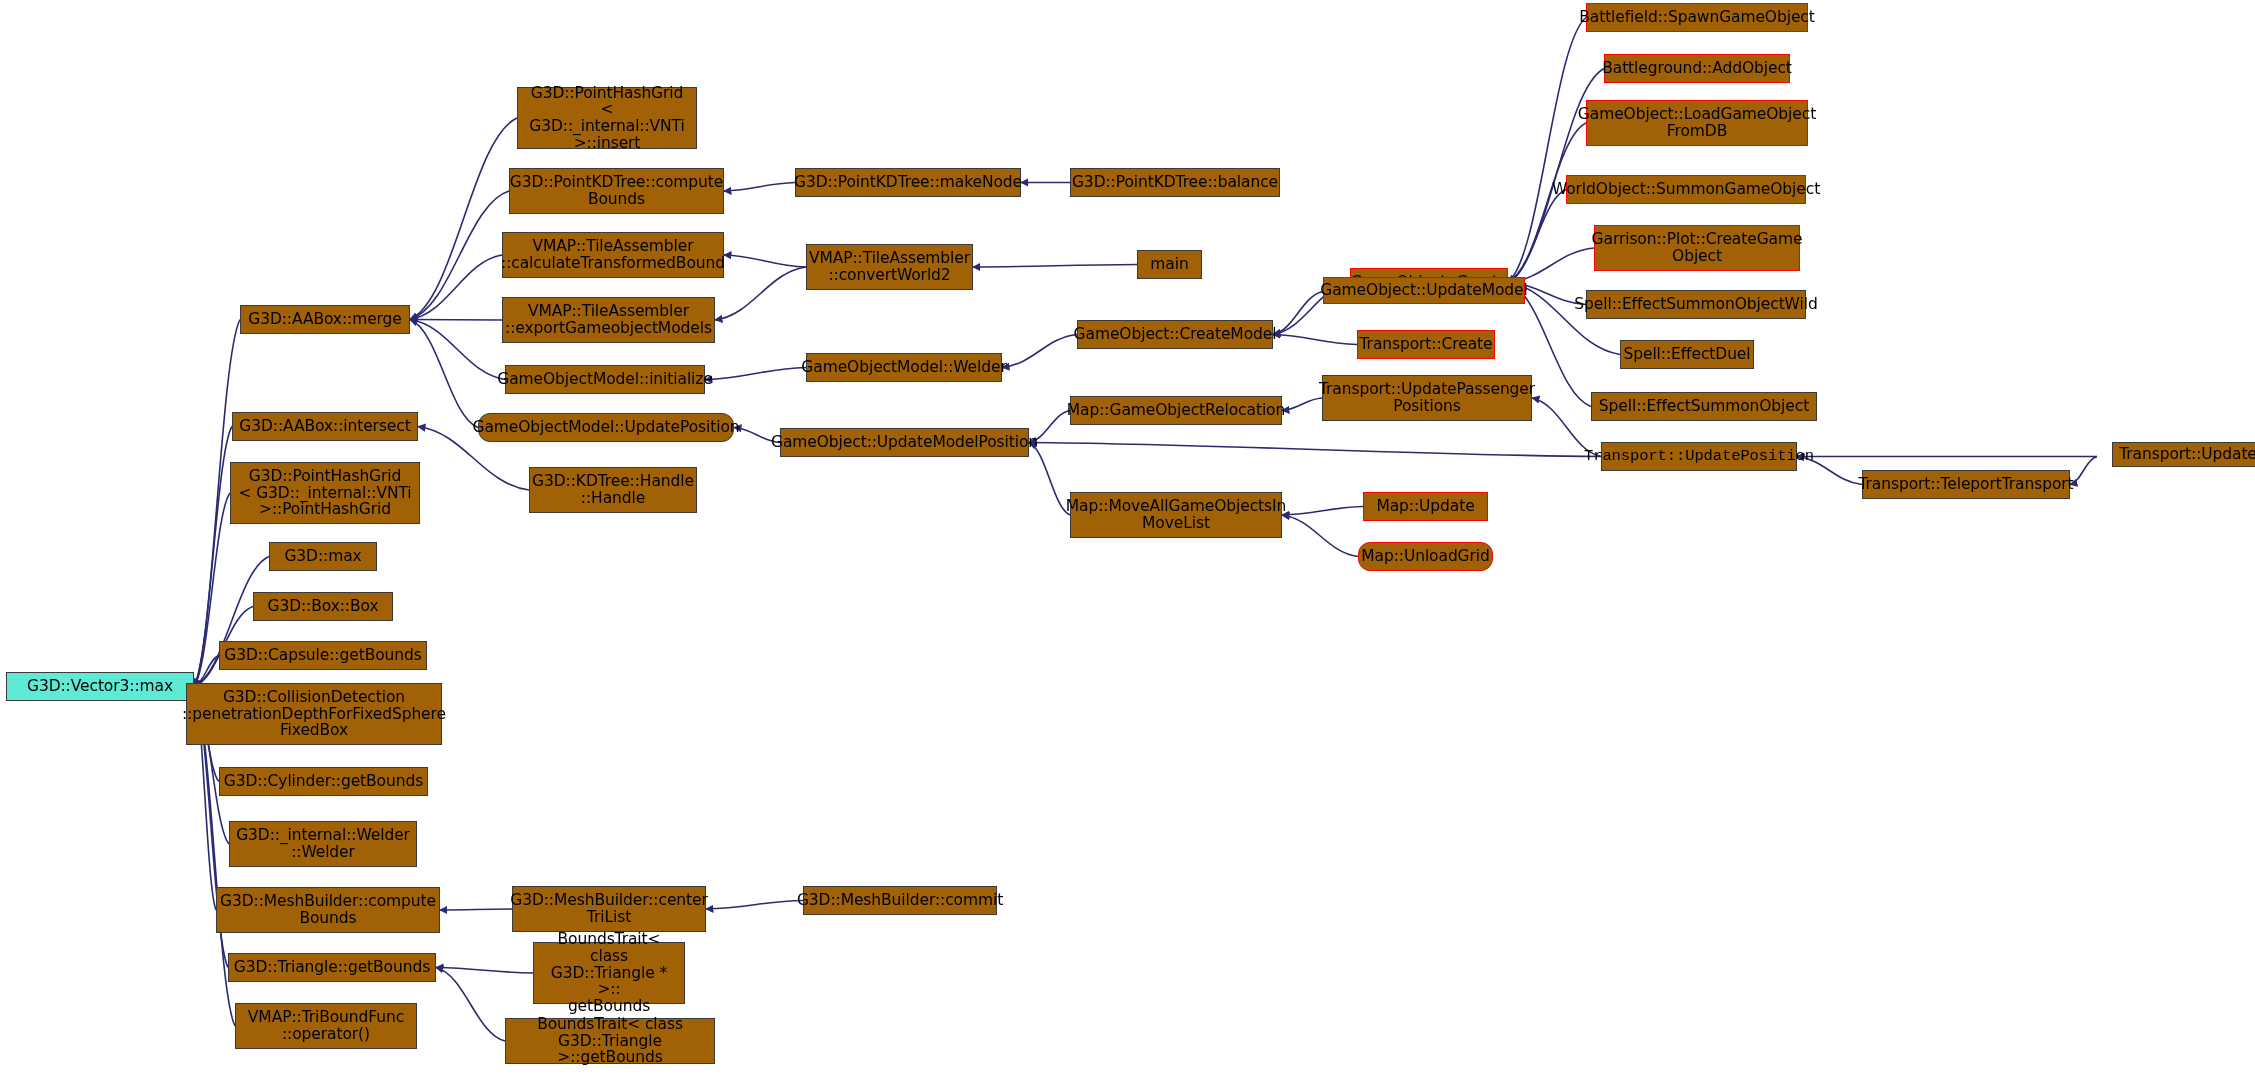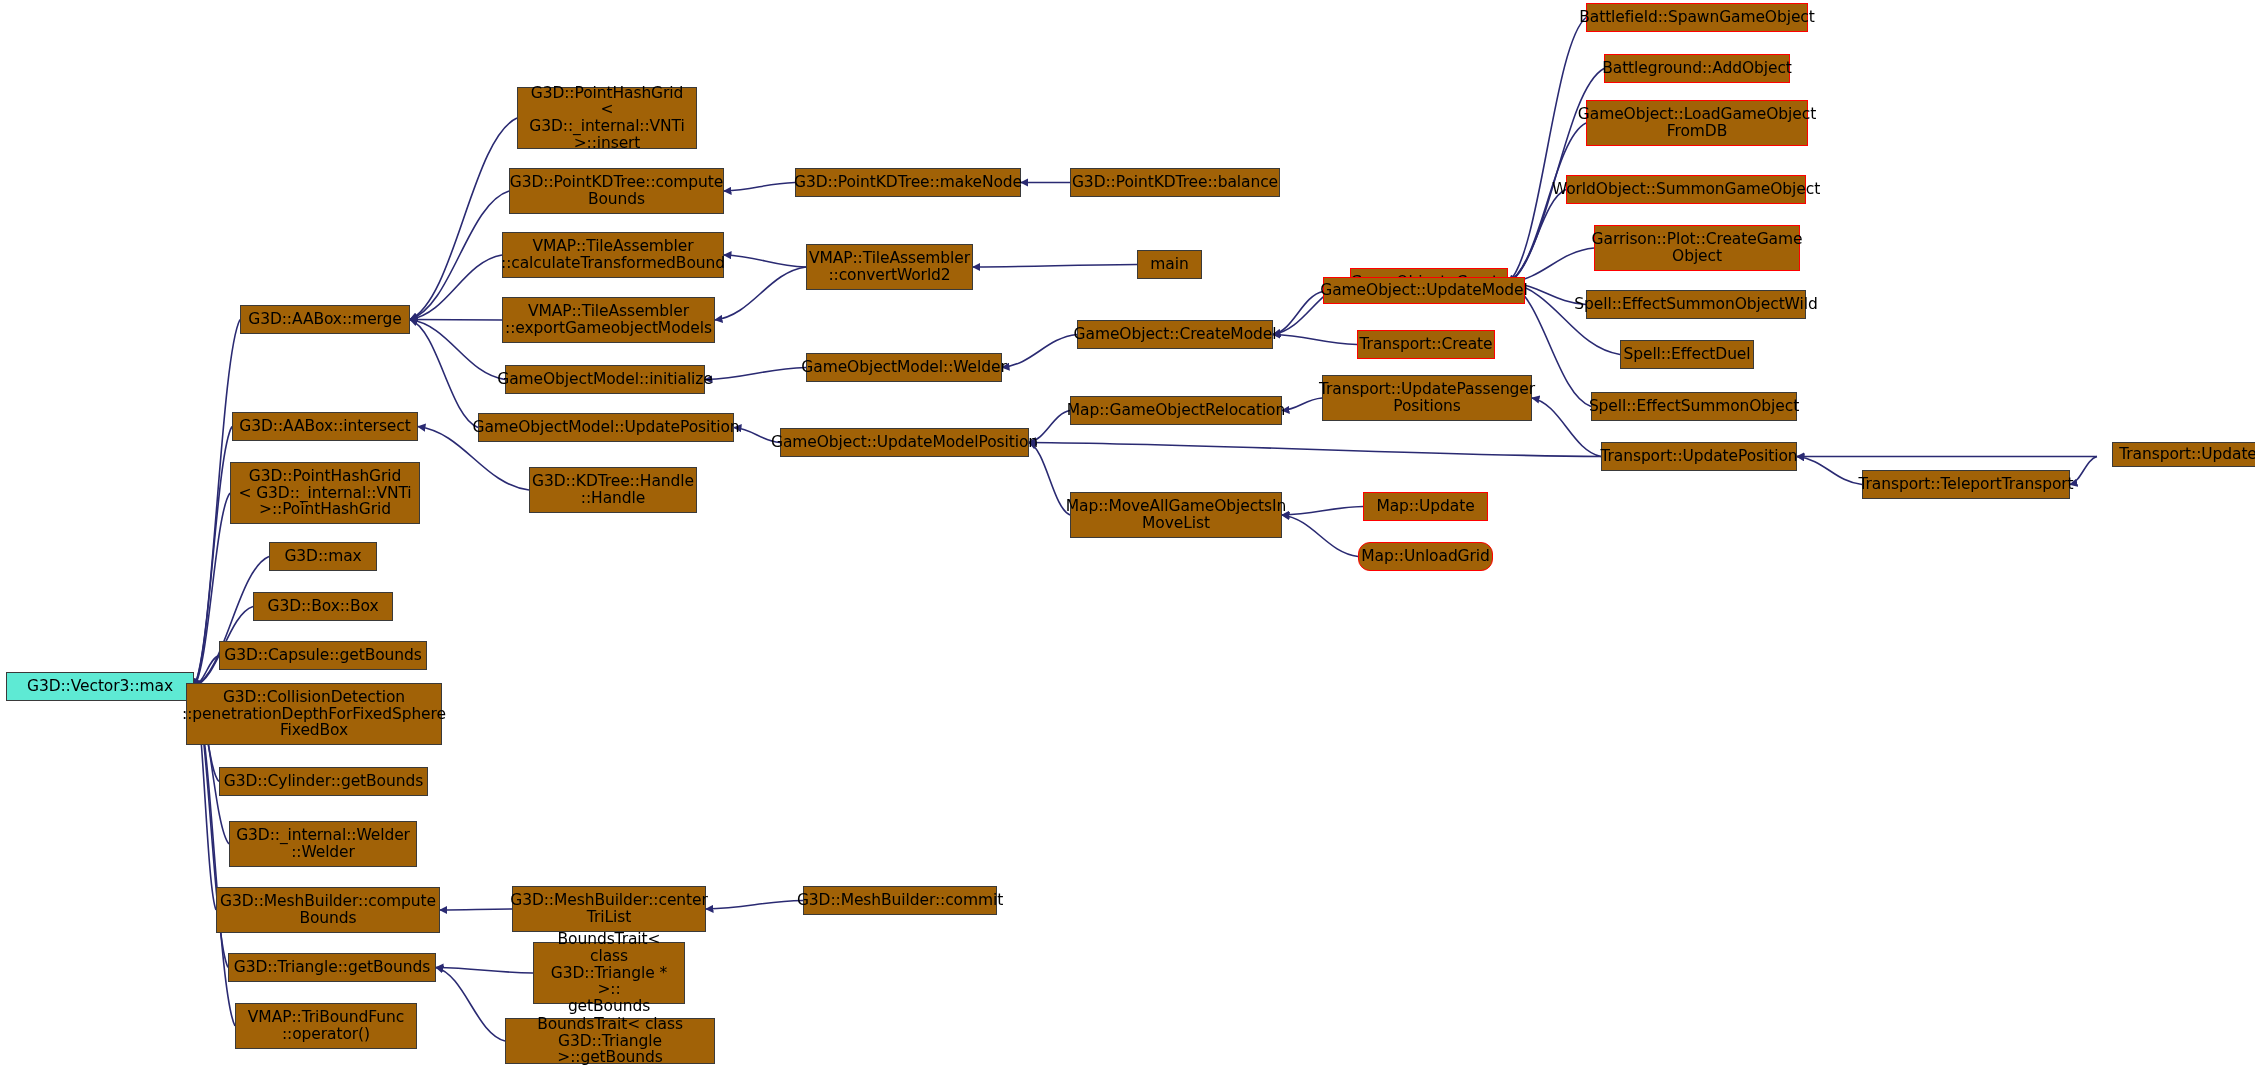--- a/index.html
+++ b/index.html
@@ -138,21 +138,21 @@
       <div class="node" style="left: 517px; top: 87px; width: 180px; height: 62px;">G3D::PointHashGrid
 &lt; G3D::_internal::VNTi
 &gt;::insert</div>
       <div class="node" style="left: 509px; top: 168px; width: 215px; height: 46px;">G3D::PointKDTree::compute
 Bounds</div>
       <div class="node" style="left: 502px; top: 232px; width: 222px; height: 46px;">VMAP::TileAssembler
 ::calculateTransformedBound</div>
       <div class="node" style="left: 502px; top: 297px; width: 213px; height: 46px;">VMAP::TileAssembler
 ::exportGameobjectModels</div>
       <div class="node" style="left: 505px; top: 365px; width: 200px; height: 29px;">GameObjectModel::initialize</div>
-      <div class="node" style="left: 478px; top: 413px; width: 256px; height: 29px;">GameObjectModel::UpdatePosition</div>
+      <div class="node" style="left: 478px; top: 413px; width: 256px; height: 29px; border-radius: 12px;">GameObjectModel::UpdatePosition</div>
       <div class="node" style="left: 529px; top: 467px; width: 168px; height: 46px;">G3D::KDTree::Handle
 ::Handle</div>
       <div class="node" style="left: 512px; top: 886px; width: 194px; height: 46px;">G3D::MeshBuilder::center
 TriList</div>
       <div class="node" style="left: 533px; top: 942px; width: 152px; height: 62px;">BoundsTrait&lt; class
 G3D::Triangle * &gt;::
 getBounds</div>
       <div class="node" style="left: 505px; top: 1018px; width: 210px; height: 46px;">BoundsTrait&lt; class
 G3D::Triangle &gt;::getBounds</div>
       <div class="node" style="left: 795px; top: 168px; width: 226px; height: 29px;">G3D::PointKDTree::makeNode</div>
@@ -176,18 +176,18 @@
       <div class="node red" style="left: 1358px; top: 542px; width: 135px; height: 29px; border-radius: 12px;">Map::UnloadGrid</div>
       <div class="node red" style="left: 1586px; top: 3px; width: 222px; height: 29px;">Battlefield::SpawnGameObject</div>
       <div class="node red" style="left: 1604px; top: 54px; width: 186px; height: 29px;">Battleground::AddObject</div>
       <div class="node red" style="left: 1586px; top: 100px; width: 222px; height: 46px;">GameObject::LoadGameObject
 FromDB</div>
       <div class="node red" style="left: 1566px; top: 175px; width: 240px; height: 29px;">WorldObject::SummonGameObject</div>
       <div class="node red" style="left: 1594px; top: 225px; width: 206px; height: 46px;">Garrison::Plot::CreateGame
 Object</div>
       <div class="node" style="left: 1586px; top: 290px; width: 220px; height: 29px;">Spell::EffectSummonObjectWild</div>
       <div class="node" style="left: 1620px; top: 340px; width: 134px; height: 29px;">Spell::EffectDuel</div>
-      <div class="node" style="left: 1591px; top: 392px; width: 206px; height: 29px;">Spell::EffectSummonObject</div>
-      <div class="node" style="left: 1601px; top: 442px; width: 196px; height: 29px;">Transport::UpdatePosition</div>
+      <div class="node" style="left: 1591px; top: 392px; width: 226px; height: 29px;">Spell::EffectSummonObject</div>
+      <div class="node" style="left: 1601px; top: 442px; width: 196px; height: 29px; font-family: Liberation Mono, monospace;">Transport::UpdatePosition</div>
       <div class="node" style="left: 1862px; top: 470px; width: 208px; height: 29px;">Transport::TeleportTransport</div>
       <div class="node" style="left: 2097px; top: 442px; width: 152px; height: 25px; margin-left: 15px;">Transport::Update</div>
     </div>
 </div>
 
 </body></html>

